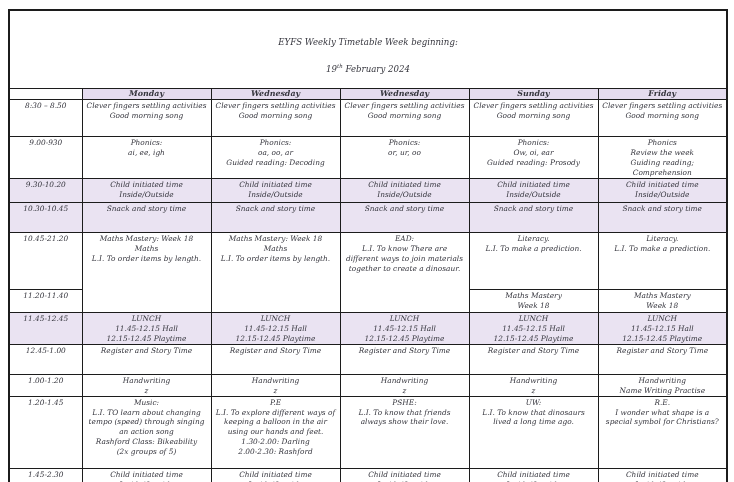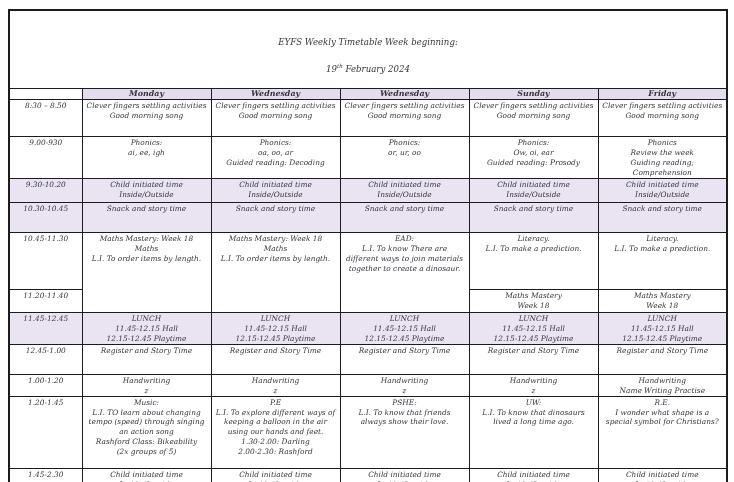--- a/index.html
+++ b/index.html
@@ -117,21 +117,21 @@
   <tr style="height:30px" class="hl">
     <td class="time">10.30-10.45</td>
     <td>Snack and story time</td>
     <td>Snack and story time</td>
     <td>Snack and story time</td>
     <td class="green">Snack and story time</td>
     <td>Snack and story time</td>
   </tr>
 
   <tr style="height:57px">
-    <td class="time">10.45-11.30</td>
+    <td class="time">10.45-21.20</td>
     <td rowspan="2">Maths Mastery: Week 18
 Maths
 L.I. To order items by length.</td>
     <td rowspan="2">Maths Mastery: Week 18
 Maths
 L.I. To order items by length.</td>
     <td rowspan="2">EAD:
 L.I. To know There are
 different ways to join materials
 together to create a dinosaur.</td>

